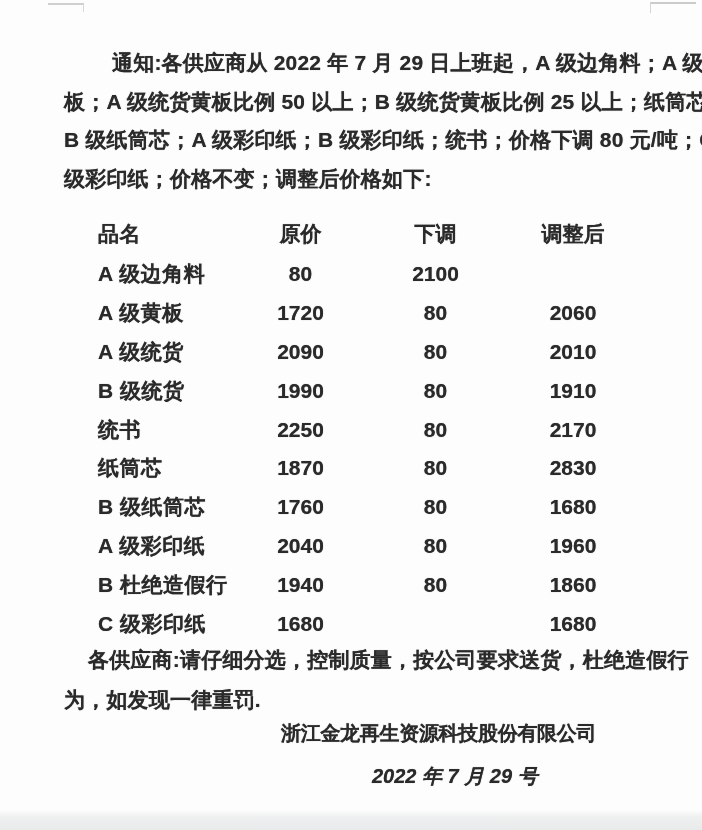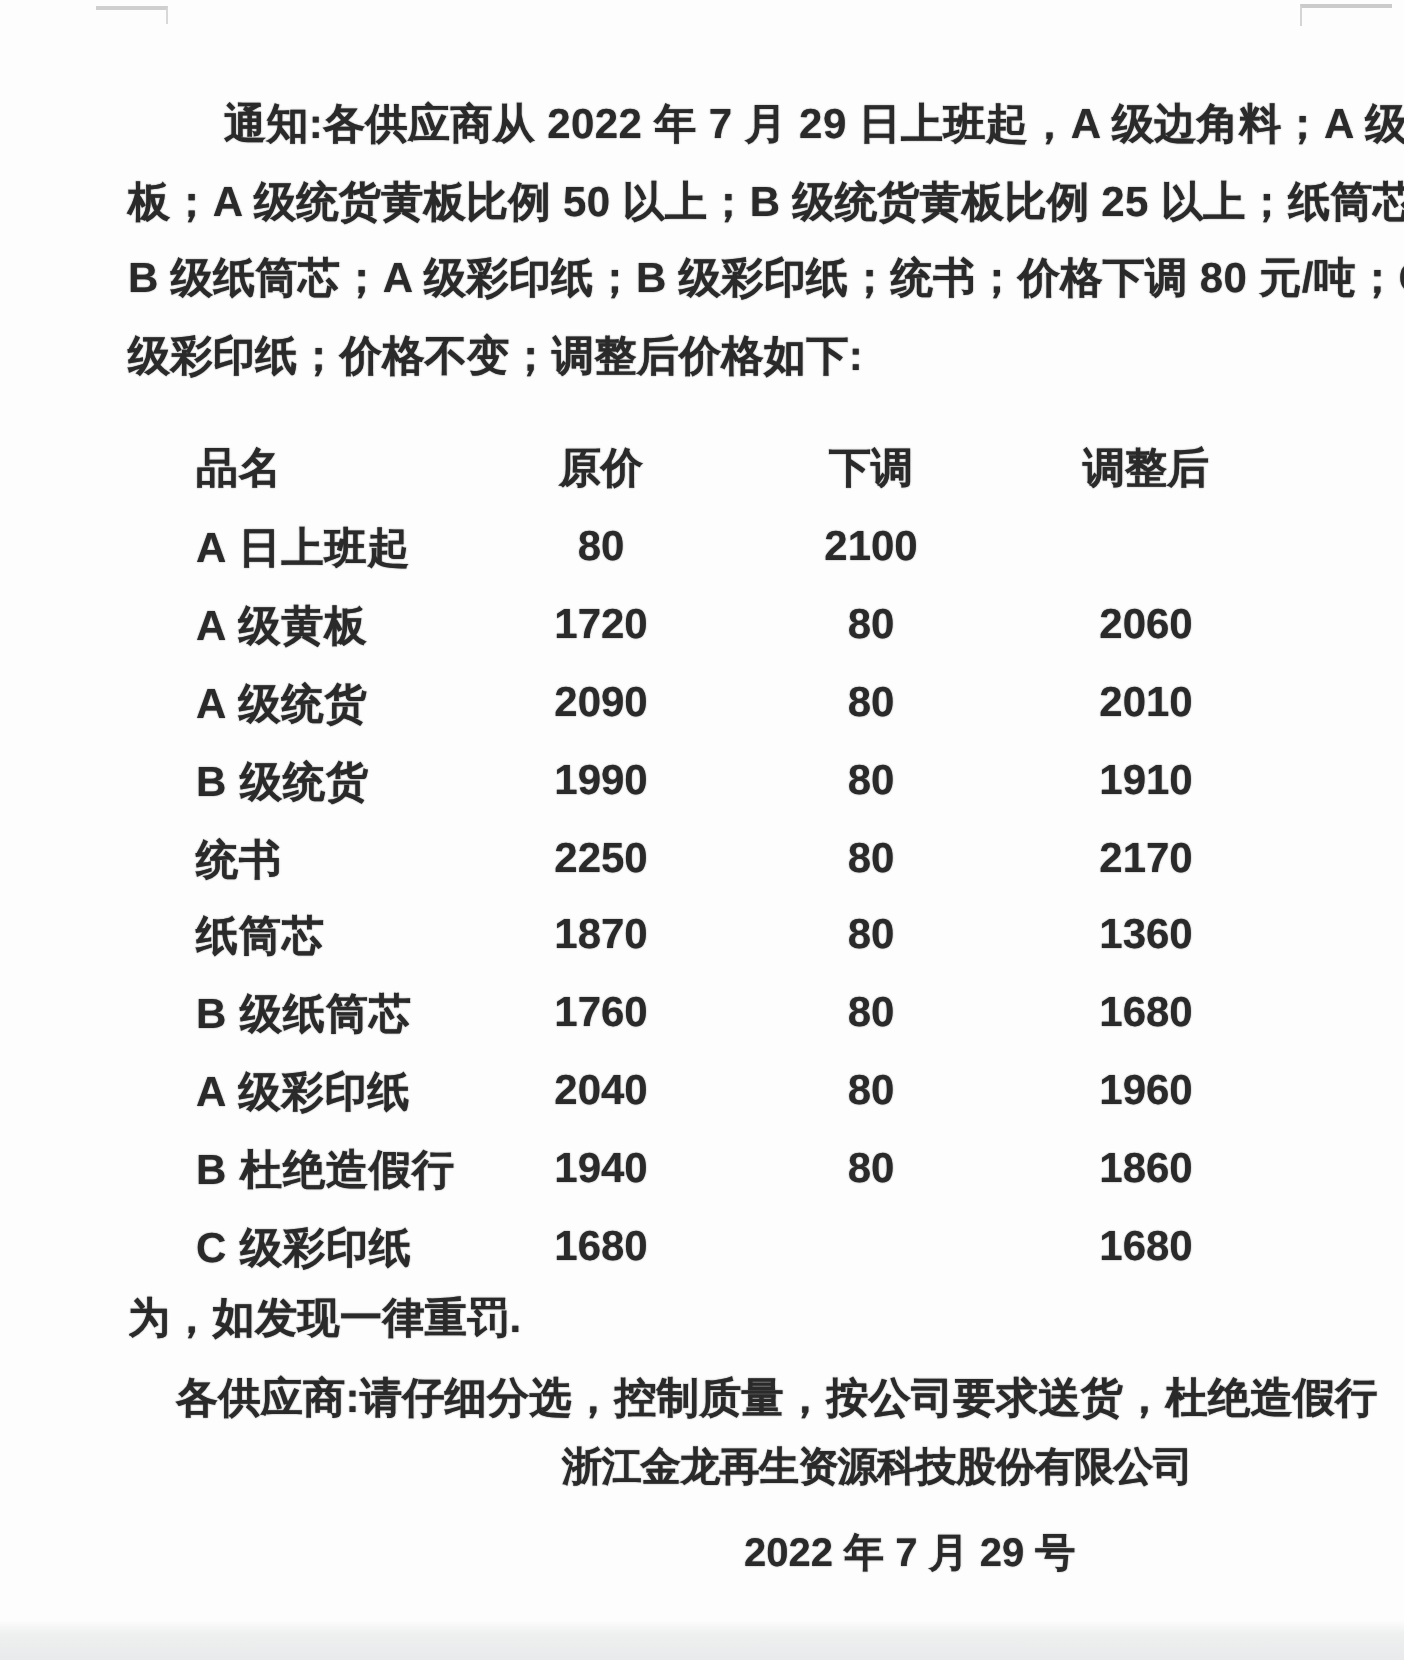--- a/index.html
+++ b/index.html
@@ -81,20 +81,21 @@
     font-size: 20px;
     letter-spacing: -0.3px;
     white-space: nowrap;
     text-align: center;
   }
   .date-line {
     position: absolute;
     top: 763px; left: 372px;
     font-size: 20px;
     white-space: nowrap;
+    font-style: italic;
   }
 </style>
 </head>
 <body>
 
 <div class="page">
 
   <div class="artifact artifact-left"></div>
   <div class="artifact artifact-right"></div>
 
@@ -107,21 +108,21 @@
 
   <div class="price-table">
     <div class="t-row header">
       <span class="c1">品名</span>
       <span class="c2">原价</span>
       <span class="c3">下调</span>
       <span class="c4">调整后</span>
     </div>
 
     <div class="t-row">
-      <span class="c1">A 日上班起</span>
+      <span class="c1">A 级边角料</span>
       <span class="c3">80</span>
       <span class="c4">2100</span>
     </div>
     <div class="t-row">
       <span class="c1">A 级黄板</span>
       <span class="c2">1720</span>
       <span class="c3">80</span>
       <span class="c4">2060</span>
     </div>
     <div class="t-row">
@@ -139,21 +140,21 @@
     <div class="t-row">
       <span class="c1">统书</span>
       <span class="c2">2250</span>
       <span class="c3">80</span>
       <span class="c4">2170</span>
     </div>
     <div class="t-row">
       <span class="c1">纸筒芯</span>
       <span class="c2">1870</span>
       <span class="c3">80</span>
-      <span class="c4">1360</span>
+      <span class="c4">2830</span>
     </div>
     <div class="t-row">
       <span class="c1">B 级纸筒芯</span>
       <span class="c2">1760</span>
       <span class="c3">80</span>
       <span class="c4">1680</span>
     </div>
     <div class="t-row">
       <span class="c1">A 级彩印纸</span>
       <span class="c2">2040</span>
@@ -168,21 +169,21 @@
     </div>
     <div class="t-row">
       <span class="c1">C 级彩印纸</span>
       <span class="c2">1680</span>
       <span class="c3"></span>
       <span class="c4">1680</span>
     </div>
   </div>
 
   <div class="footer-note">
+    <div class="line first">各供应商:请仔细分选，控制质量，按公司要求送货，杜绝造假行</div>
     <div class="line">为，如发现一律重罚.</div>
-    <div class="line first">各供应商:请仔细分选，控制质量，按公司要求送货，杜绝造假行</div>
   </div>
 
   <div class="company-line">浙江金龙再生资源科技股份有限公司</div>
   <div class="date-line">2022 年 7 月 29 号</div>
 
   <div class="bottom-shade"></div>
 </div>
 
 </body></html>

